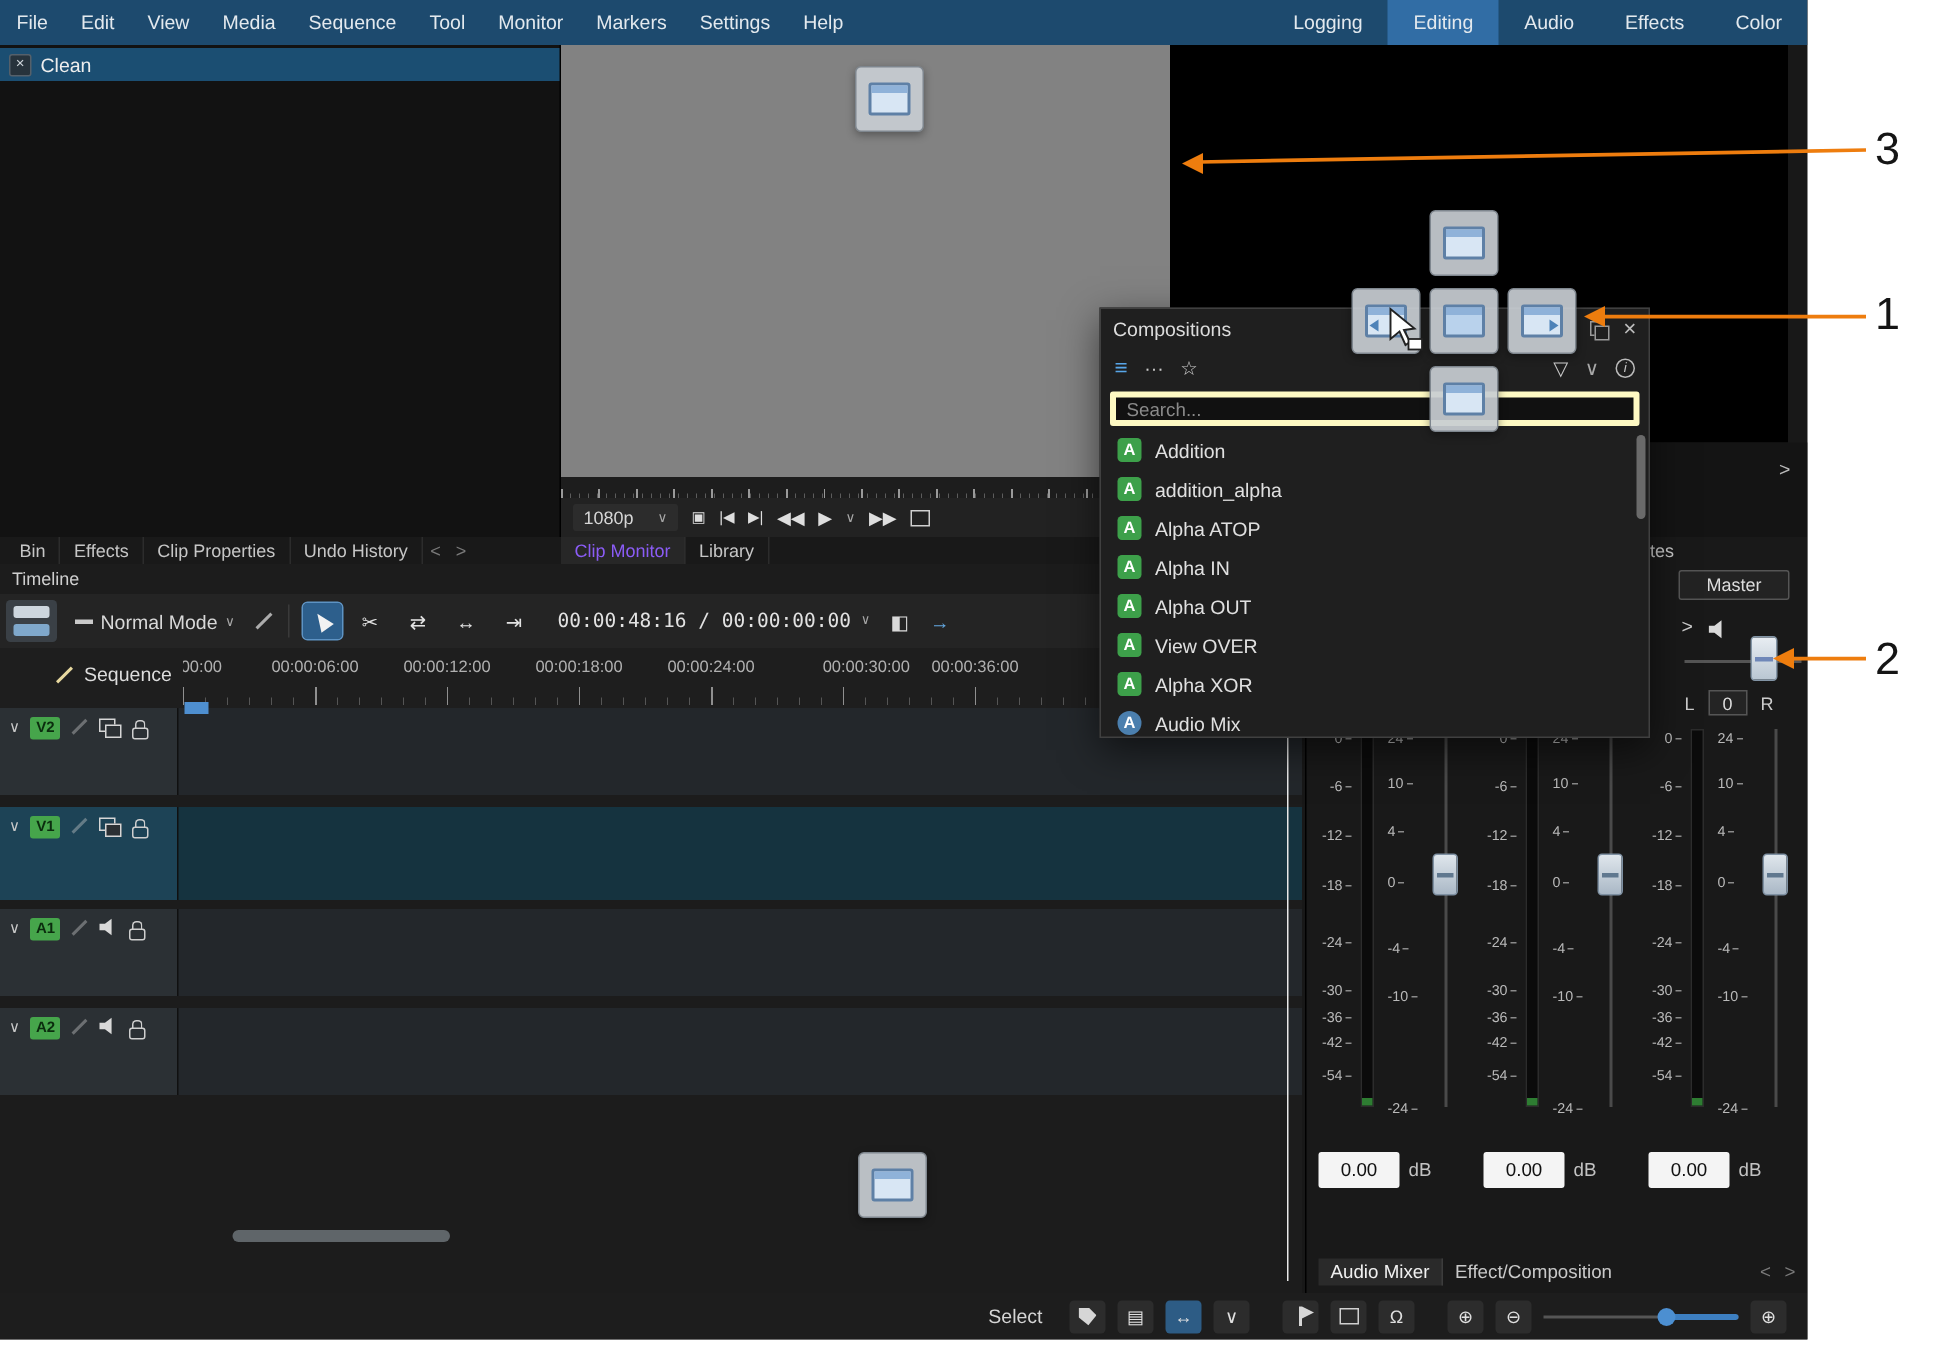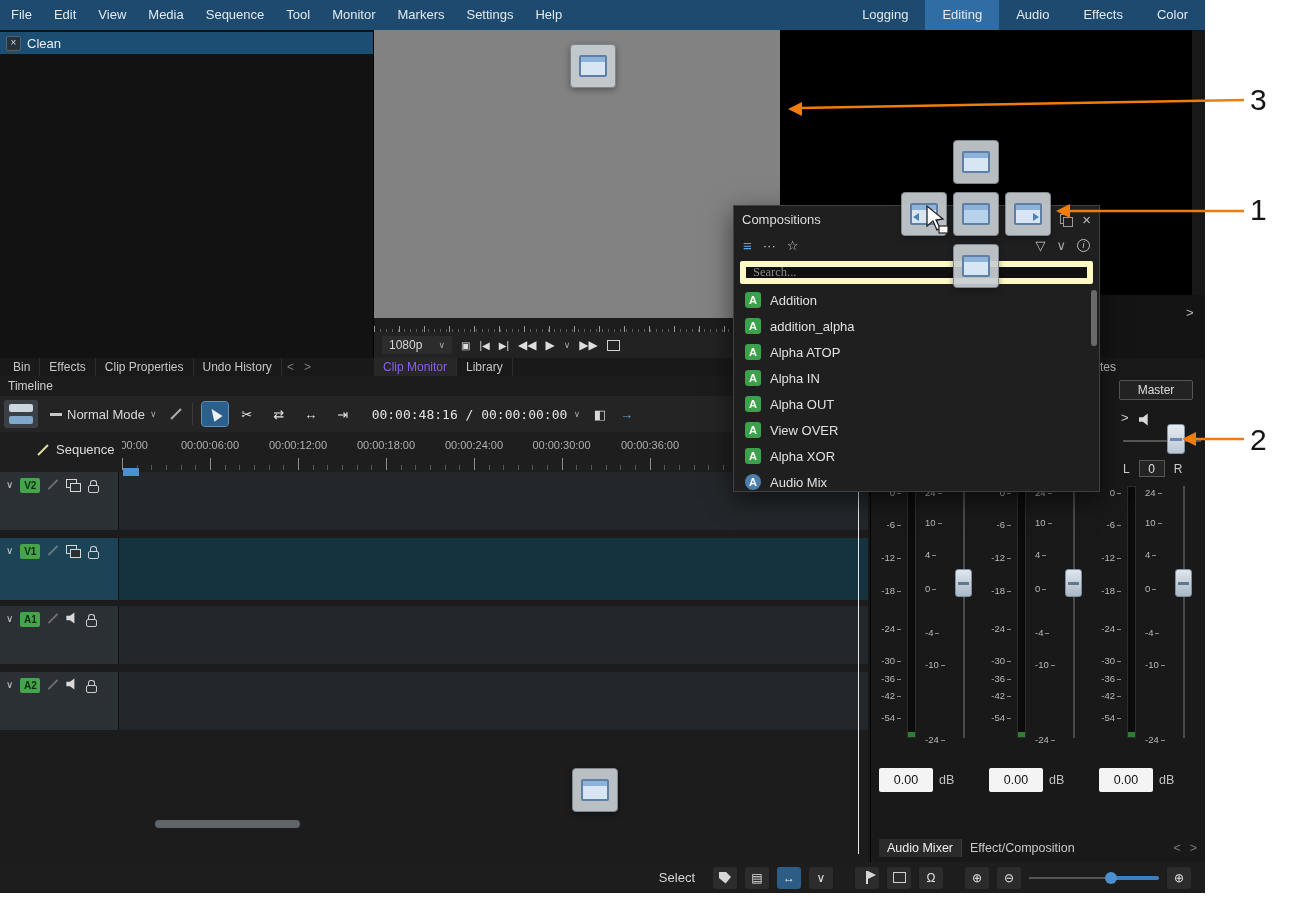--- a/index.html
+++ b/index.html
@@ -141,21 +141,21 @@
   #compositions{position:absolute;left:733px;top:205px;width:367px;height:287px;background:#1f1f1f;border:1px solid #404040;box-shadow:0 8px 24px rgba(0,0,0,.55);z-index:40;}
   .cp-titlebar{height:26px;display:flex;align-items:center;padding:0 8px;color:#dcdcdc;font-size:13px;}
   .cp-float{margin-left:auto;width:10px;height:10px;border:1px solid #9a9a9a;position:relative;}
   .cp-float::before{content:"";position:absolute;left:2px;top:2px;width:8px;height:8px;border:1px solid #9a9a9a;background:#1f1f1f;}
   .cp-close{margin-left:12px;color:#bbb;font-size:15px;line-height:1;}
   .cp-toolbar{height:26px;display:flex;align-items:center;gap:11px;padding:0 9px;color:#c9c9c9;}
   .cp-btn{font-size:13px;}
   .cp-btn.bluelist{color:#58a6e8;font-size:15px;}
   .cp-right{margin-left:auto;display:flex;gap:11px;align-items:center;}
   .cp-btn.info{width:13px;height:13px;border:1px solid #bbb;border-radius:50%;font-size:9px;display:flex;align-items:center;justify-content:center;font-style:italic;}
-  #cp-search{display:block;margin:3px 6px 2px;width:calc(100% - 12px);height:23px;background:#111;border:6px solid #fef9c3;color:#ddd;font-size:12.5px;padding:0 7px;border-radius:2px;font-family:Liberation Serif, serif;}
+  #cp-search{display:block;margin:3px 6px 2px;width:calc(100% - 12px);height:23px;background:#111;border:4px solid #fef9c3;color:#ddd;font-size:12.5px;padding:0 7px;border-radius:2px;font-family:Liberation Sans, sans-serif;}
   #cp-search::placeholder{color:#8a8a8a;}
   #cp-list{position:absolute;left:0;top:81px;right:0;bottom:1px;overflow:hidden;}
   .cp-row{height:26px;display:flex;align-items:center;gap:9px;padding-left:11px;color:#e0e0e0;font-size:13px;}
   .cp-badge{width:16px;height:16px;border-radius:3px;background:#3da04a;color:#fff;font-size:11px;font-weight:bold;display:flex;align-items:center;justify-content:center;flex:0 0 auto;}
   .cp-badge.audio{border-radius:50%;background:#4b7fae;}
   #cp-scrollbar{position:absolute;right:2px;top:84px;width:6px;height:56px;background:#6a6a6a;border-radius:3px;}
 
   
   .drop-icon{position:absolute;width:46px;height:44px;background:rgba(200,205,210,.92);border:1px solid #7e868e;border-radius:4px;display:flex;align-items:center;justify-content:center;z-index:60;box-shadow:0 2px 6px rgba(0,0,0,.35);}
   .screen{width:28px;height:22px;border:2px solid #5e80a6;border-radius:2px;background:#d8e6f4;position:relative;}
@@ -276,21 +276,21 @@
       <div id="seq-row">
         <span id="seq-wand"></span>
         <span id="seq-label">Sequence</span>
         <div id="ruler">
             <div id="ruler-labels">
               <span class="ruler-label" style="left: 0px;">0:00:00:00</span>
               <span class="ruler-label" style="left: 88px;">00:00:06:00</span>
               <span class="ruler-label" style="left: 176px;">00:00:12:00</span>
               <span class="ruler-label" style="left: 264px;">00:00:18:00</span>
               <span class="ruler-label" style="left: 352px;">00:00:24:00</span>
-              <span class="ruler-label" style="left: 428px; padding-left: 23px;">00:00:30:00</span>
+              <span class="ruler-label" style="left: 444px; padding-left: 23px;">00:00:30:00</span>
               <span class="ruler-label" style="left: 528px;">00:00:36:00</span>
             </div>
           </div>
       </div>
       <div id="tracks">
           <div class="trackrow" style="top: 0px; height: 58px;">
             <div class="trackhd">
               <span class="t-chev">∨</span>
               <span class="t-badge">V2</span>
               <span class="t-wand"></span>

